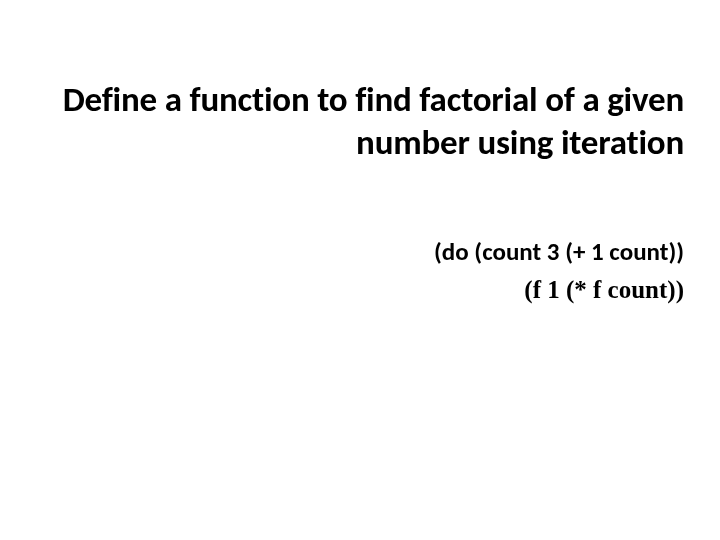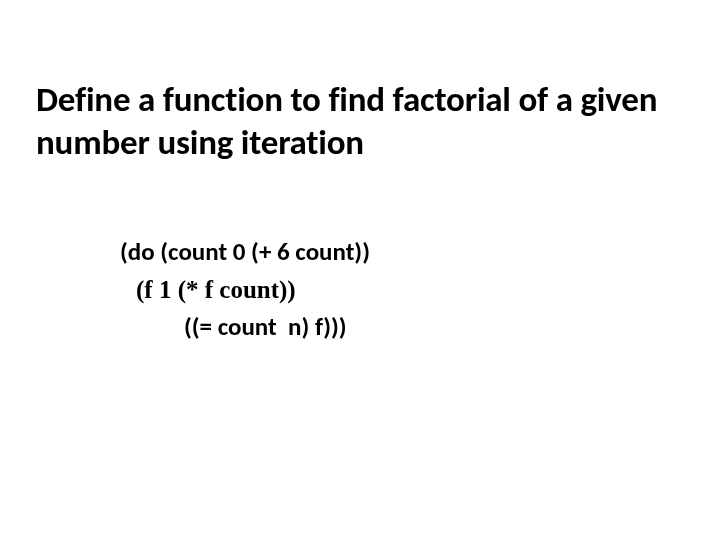--- a/index.html
+++ b/index.html
@@ -1,18 +1,19 @@
 <!DOCTYPE html>
 <html><head>
   <meta charset="utf-8">
   <style>
     * {
       margin: 0;
       padding: 0;
       box-sizing: border-box;
+      text-align: right;
     }
     body {
       width: 720px;
       height: 540px;
       background: #ffffff;
       font-family: Calibri, "Segoe UI", Arial, sans-serif;
       color: #000000;
       position: relative;
     }
     .slide {
@@ -39,17 +40,16 @@
     .indent-1 { padding-left: 24px; }
     .indent-2 { padding-left: 40px; font-family: Liberation Serif, serif; }
     .indent-3 { padding-left: 88px; }
   </style>
 </head>
 <body>
 
 <div class="slide">
   <h1 class="title">Define a function to find factorial of a given number using iteration</h1>
   <div class="code-block">
-    <div class="code-line indent-1">(do (count 0 (+ 6 count))</div>
+    <div class="code-line indent-1">(do (count 3 (+ 1 count))</div>
     <div class="code-line indent-2">(f 1 (* f count))</div>
-    <div class="code-line indent-3">((= count  n) f)))</div>
   </div>
 </div>
 
 </body></html>

